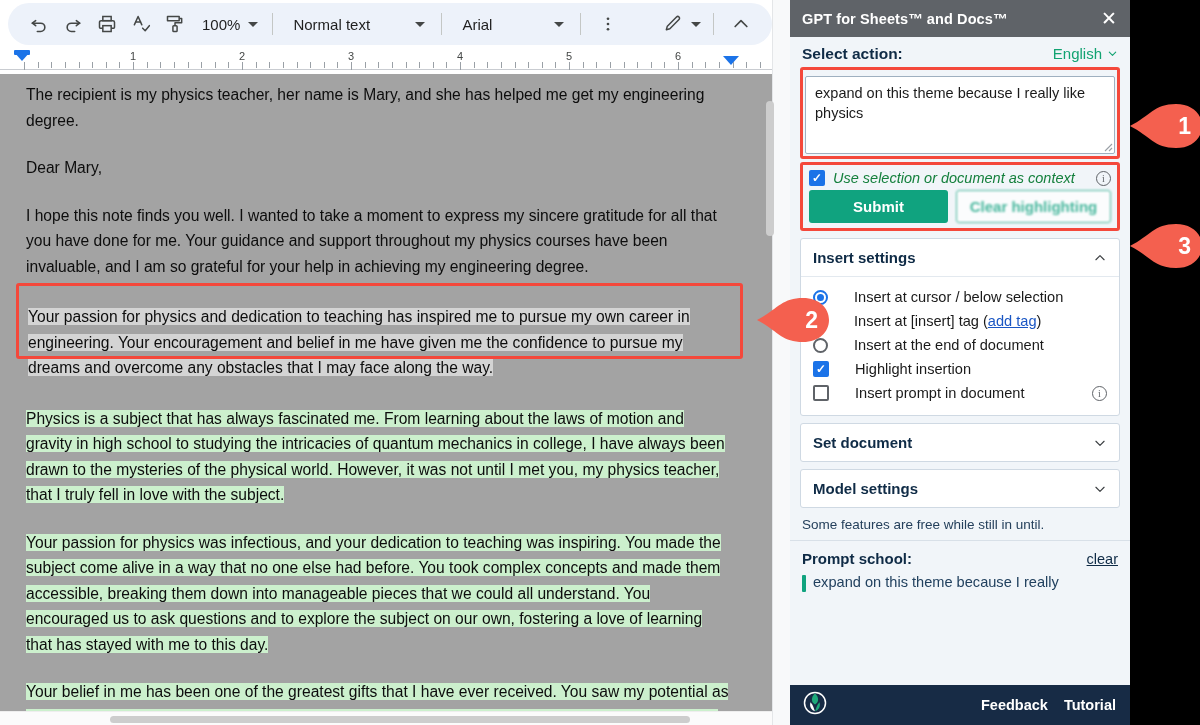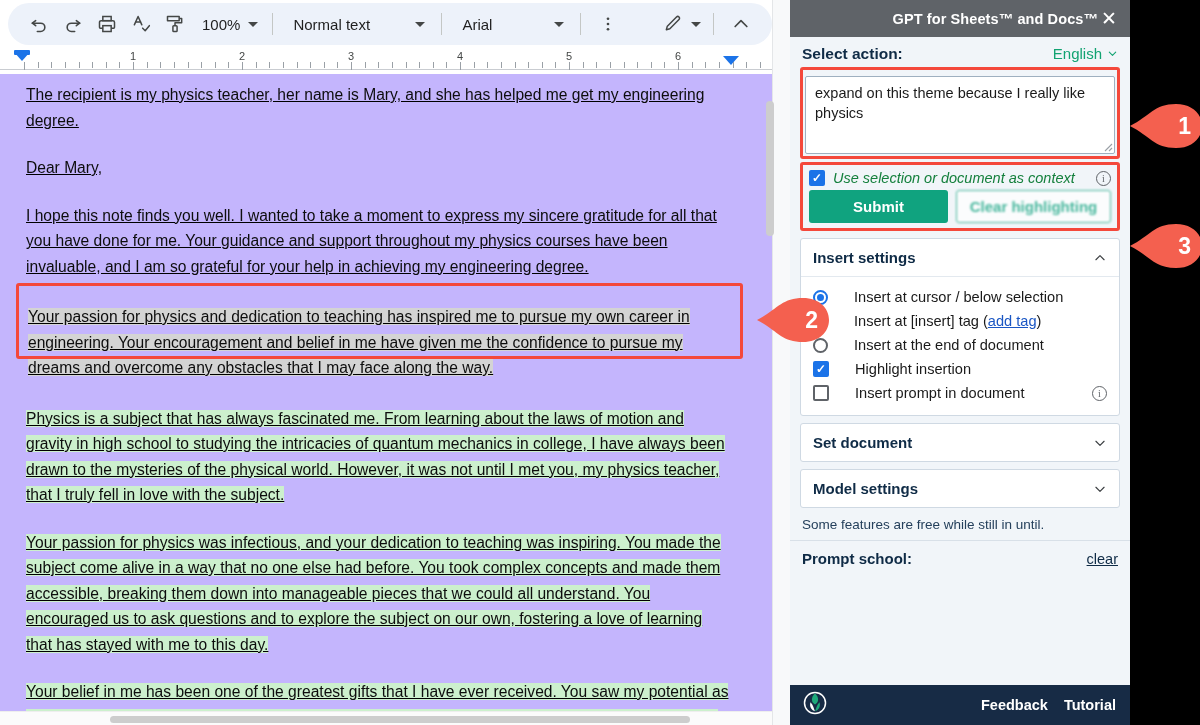--- a/index.html
+++ b/index.html
@@ -60,21 +60,21 @@
   .rmark-bar { position: absolute; top: 2px; width: 16px; height: 5px; background: #1b73e8; border-radius: 1px;}
   .rmark-right {
     position: absolute; top: 8px; width: 0; height: 0;
     border-left: 8px solid transparent; border-right: 8px solid transparent;
     border-top: 9px solid #1b73e8;
   }
 
   
   #doc-body {
     position: absolute; left: 0; top: 74px; width: 772px; height: 637px;
-    background: #c4b5fd; padding: 8px 40px 0 26px; overflow: hidden; text-decoration: underline;
+    background: #a3a3a3; padding: 8px 40px 0 26px; overflow: hidden;
   }
   #doc-body p {
     font-size: 15.6px; line-height: 25.5px; color: #0d0d0d;
     margin: 0 0 22px 0;
   }
   .hl-green { background: #ccf0cd; box-decoration-break: clone; -webkit-box-decoration-break: clone;}
   .hl-grey  { background: #d4d4d4; box-decoration-break: clone; -webkit-box-decoration-break: clone;}
   #sel-para {
     position: relative; padding: 3px 2px 3px 2px; margin-bottom: 18px;
   }
@@ -103,21 +103,21 @@
   }
 
   
   #sidebar {
     position: absolute; left: 790px; top: 0; width: 340px; height: 725px;
     background: #f1f5f9; overflow: hidden;
     display: flex; flex-direction: column;
   }
   #sb-header {
     height: 37px; background: #5f6368; color: #fff;
-    display: flex; align-items: center; justify-content: flex-end;
+    display: flex; align-items: center; justify-content: space-between;
     padding: 0 10px 0 12px; flex: none;
   }
   #sb-title { font-size: 14.5px; font-weight: bold; letter-spacing: .1px; }
   #sb-close { font-size: 19px; line-height: 1; cursor: pointer; padding: 0 3px; font-weight: 300;}
 
   #sb-scroll { flex: 1; overflow: hidden; position: relative; }
 
   .sb-row-top {
     display: flex; align-items: baseline; justify-content: space-between;
     padding: 8px 12px 4px 12px;
@@ -524,20 +524,24 @@
       </div>
 
       <div id="beta-note">Some features are free while still in until.</div>
       <div id="sb-divider"></div>
 
       <div id="history-sec">
         <div id="history-head">
           <span id="history-title">Prompt school:</span>
           <span id="history-clear">clear</span>
         </div>
+        <div id="history-item">
+          <span id="history-bar"></span>
+          <span>expand on this theme because I really</span>
+        </div>
       </div>
     </div>
 
     <div id="sb-footer">
       <div>
         <svg width="30" height="30" viewBox="0 0 40 40">
           <circle cx="20" cy="20" r="14" fill="none" stroke="#fff" stroke-width="2"></circle>
           <path d="M20 7 C14 13 15 19 20 22 C25 19 26 13 20 7 Z" fill="#1fa97a"></path>
           <path d="M14 19 C12 25 16 30 20 31 C18 27 18 23 14 19 Z" fill="#ffffff"></path>
           <path d="M26 19 C28 25 24 30 20 31 C22 27 22 23 26 19 Z" fill="#1fa97a"></path>

